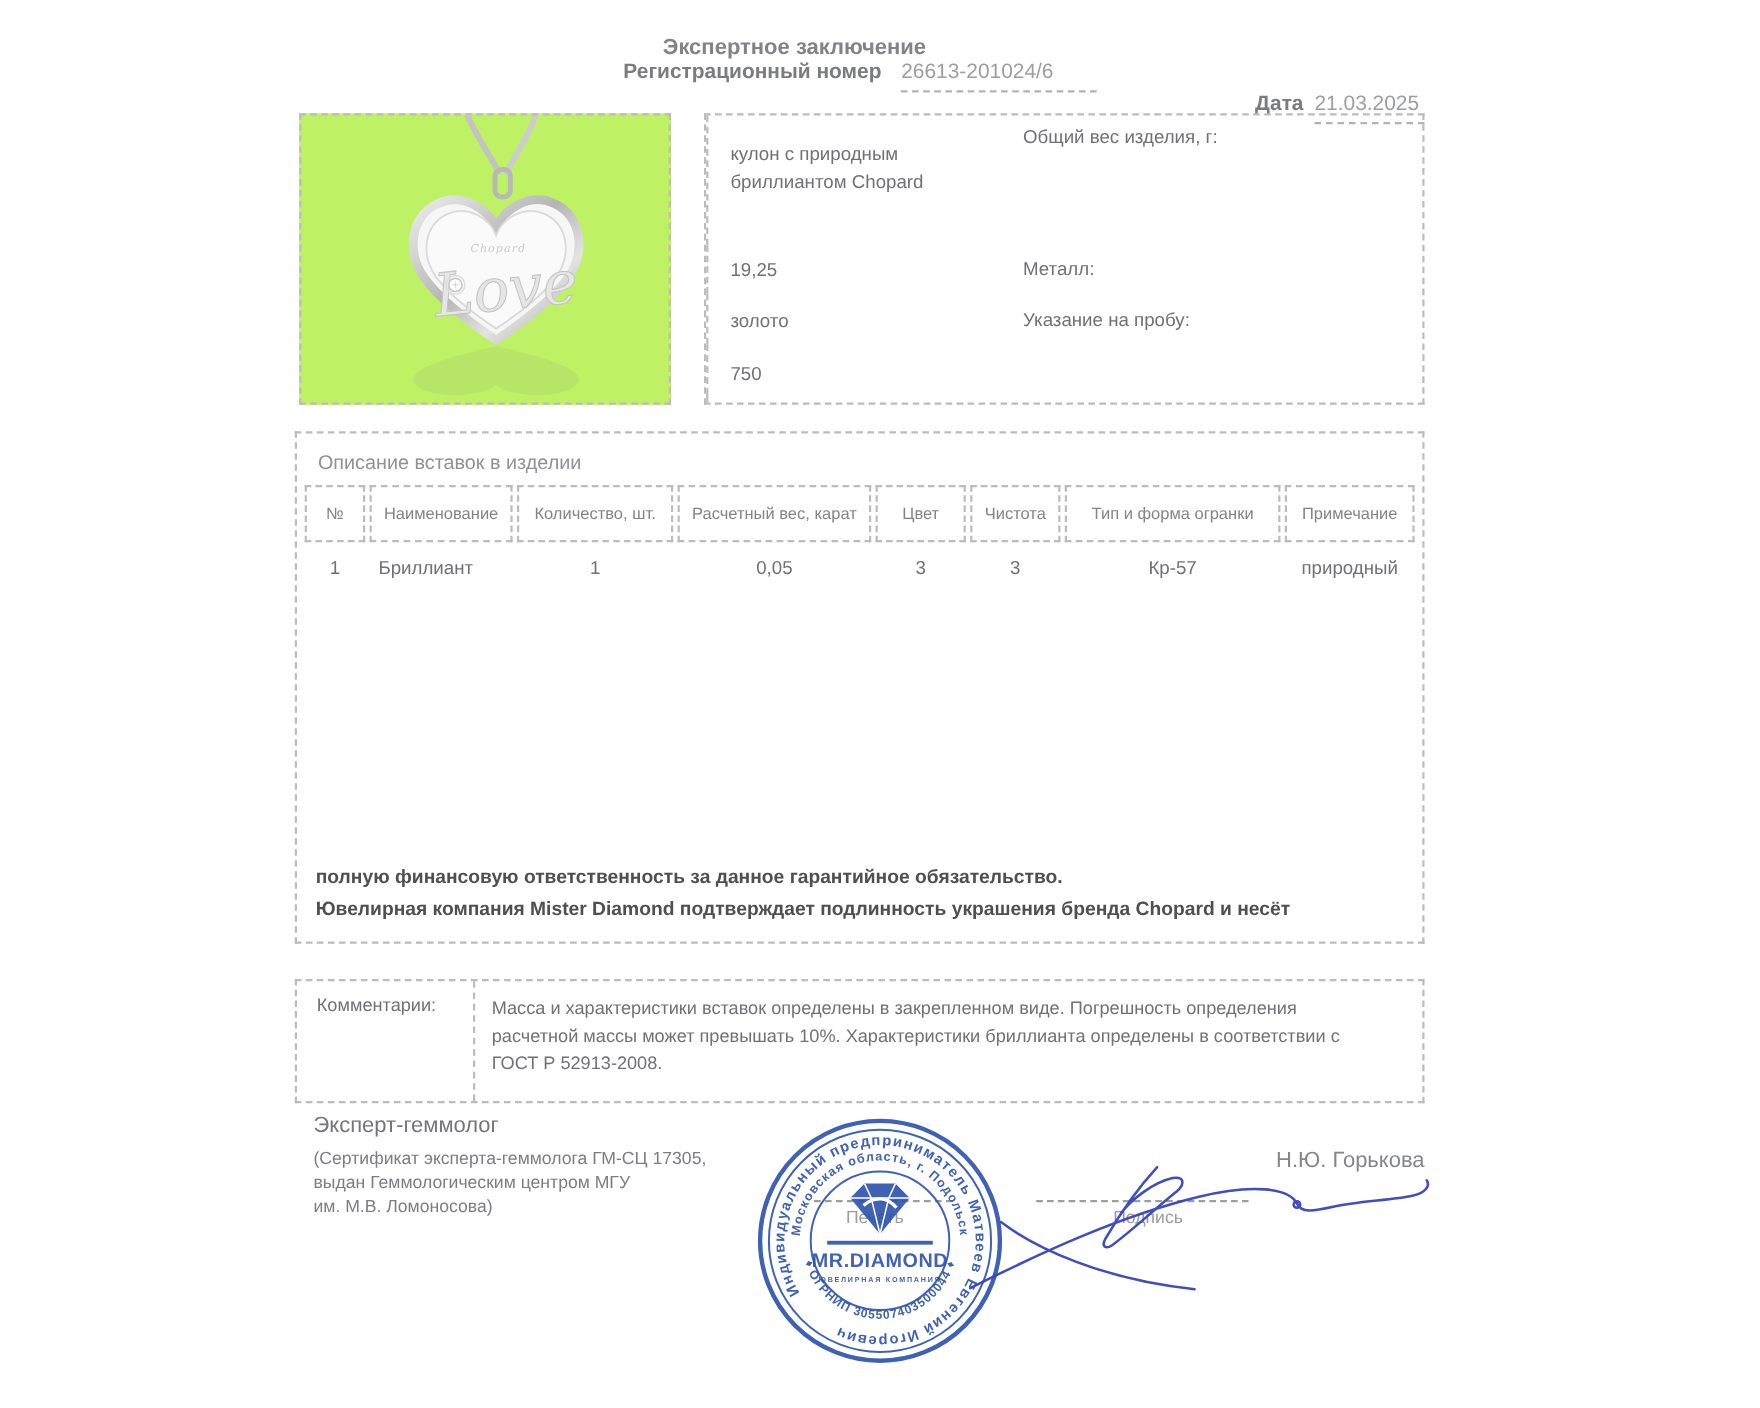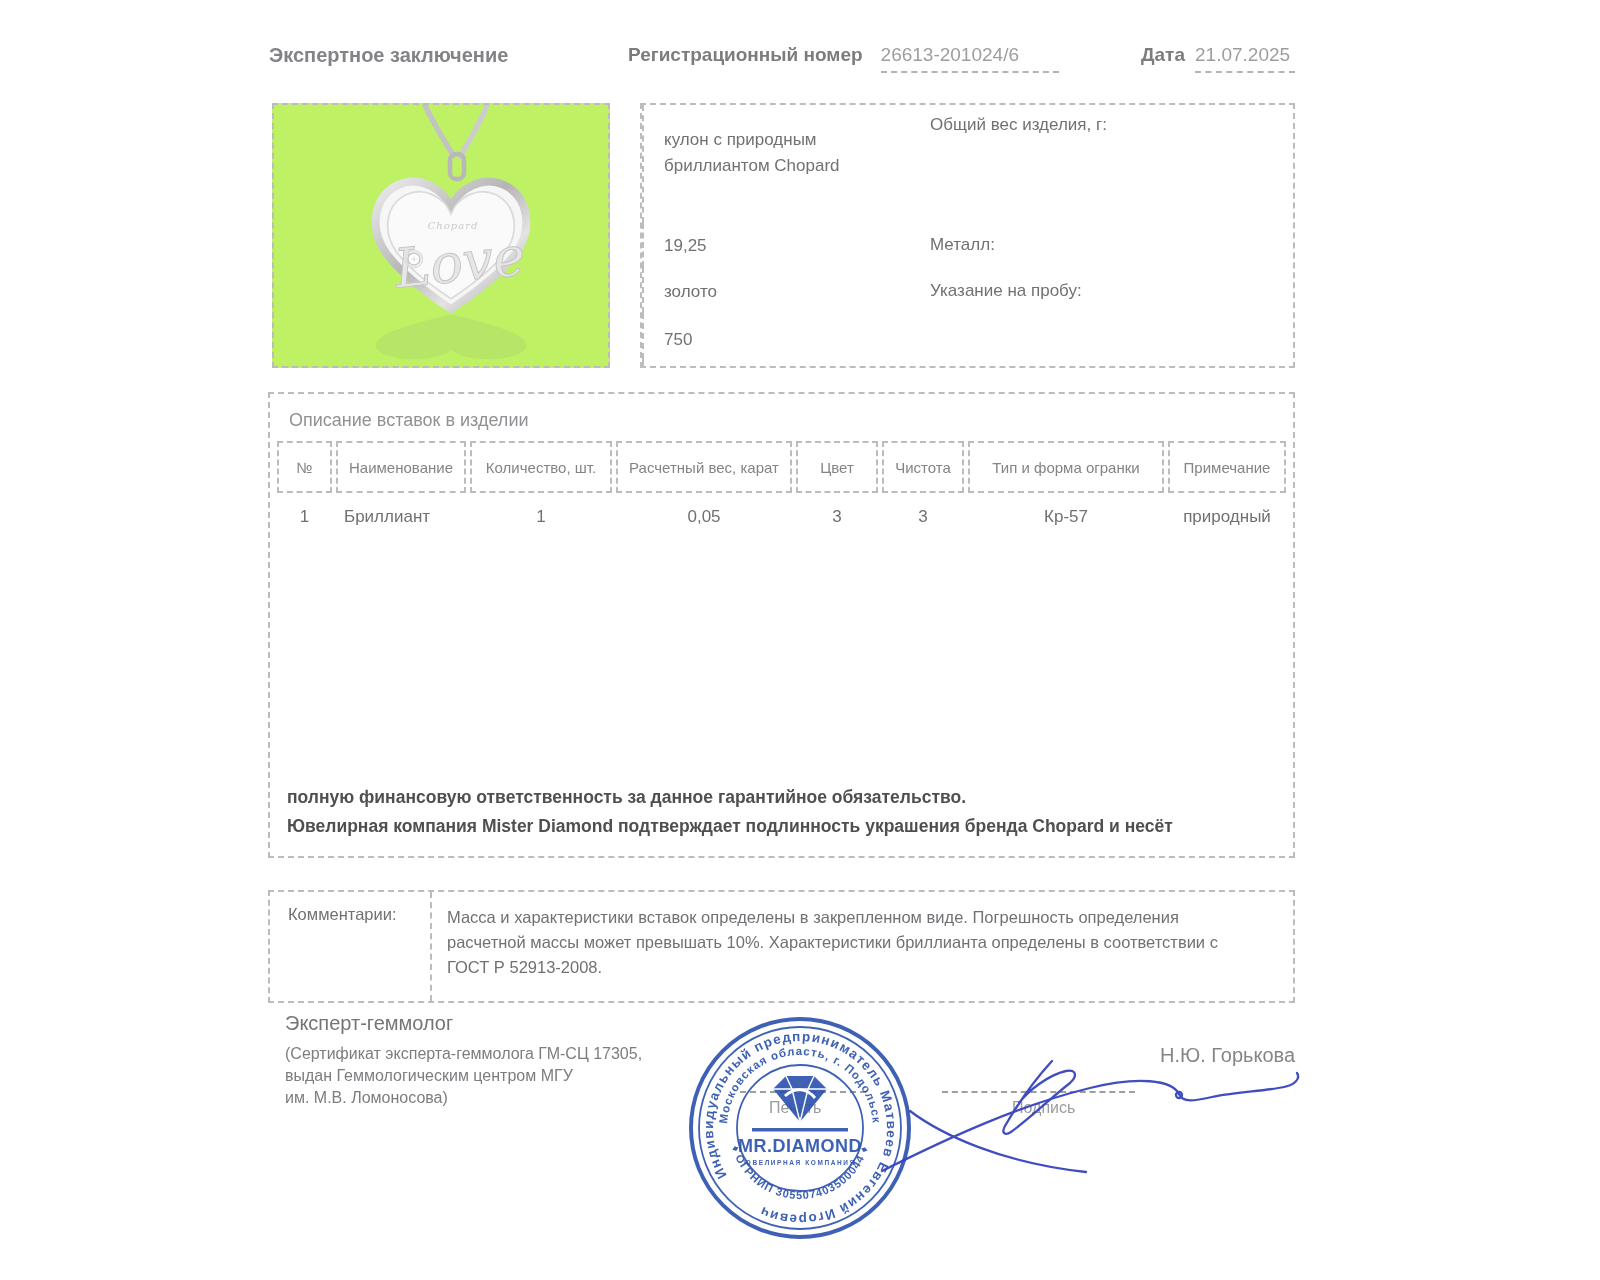--- a/index.html
+++ b/index.html
@@ -10,21 +10,21 @@
     --text-label:#7b7c7e;
     --text-light:#9d9ea0;
     --border-dash:#bcbcbc;
   }
   *{box-sizing:border-box;margin:0;padding:0;}
   html,body{background:#ffffff;}
   body{font-family:"Liberation Sans", sans-serif;color:var(--text-medium);}
   .page{position:relative;width:1600px;height:1280px;background:#fff;overflow:hidden;}
 
   
-  .topbar{position:absolute;left:269px;top:44px;width:1026px;display:flex;align-items:flex-start;}
+  .topbar{position:absolute;left:269px;top:32px;width:1026px;display:flex;align-items:center;flex-direction:column;}
   .doc-title{width:359px;font-size:20px;font-weight:bold;color:#828386;}
   .reg-group{display:flex;align-items:flex-start;}
   .reg-group .lbl{font-size:19px;font-weight:bold;color:var(--text-label);margin-right:18px;white-space:nowrap;}
   .underlined{display:inline-block;font-size:19px;color:var(--text-light);border-bottom:2px dashed #b3b3b3;padding:0 4px 5px 0;}
   .reg-group .underlined{min-width:178px;}
   .date-group{margin-left:auto;display:flex;align-items:flex-start;}
   .date-group .lbl{font-size:19px;font-weight:bold;color:var(--text-label);margin-right:10px;}
   .date-group .underlined{min-width:100px;}
 
   
@@ -83,21 +83,21 @@
 <div class="page">
 
   <header class="topbar">
     <div class="doc-title">Экспертное заключение</div>
     <div class="reg-group">
       <span class="lbl">Регистрационный номер</span>
       <span class="underlined">26613-201024/6</span>
     </div>
     <div class="date-group">
       <span class="lbl">Дата</span>
-      <span class="underlined">21.07.2025</span>
+      <span class="underlined">21.03.2025</span>
     </div>
   </header>
 
   <div class="photo-panel dashed">
     <svg width="334" height="261" viewBox="0 0 334 261">
       <defs>
         <linearGradient id="silver" x1="0" y1="0" x2="1" y2="1">
           <stop offset="0" stop-color="#ececec"></stop>
           <stop offset="0.45" stop-color="#b5b5b5"></stop>
           <stop offset="0.7" stop-color="#e3e3e3"></stop>

